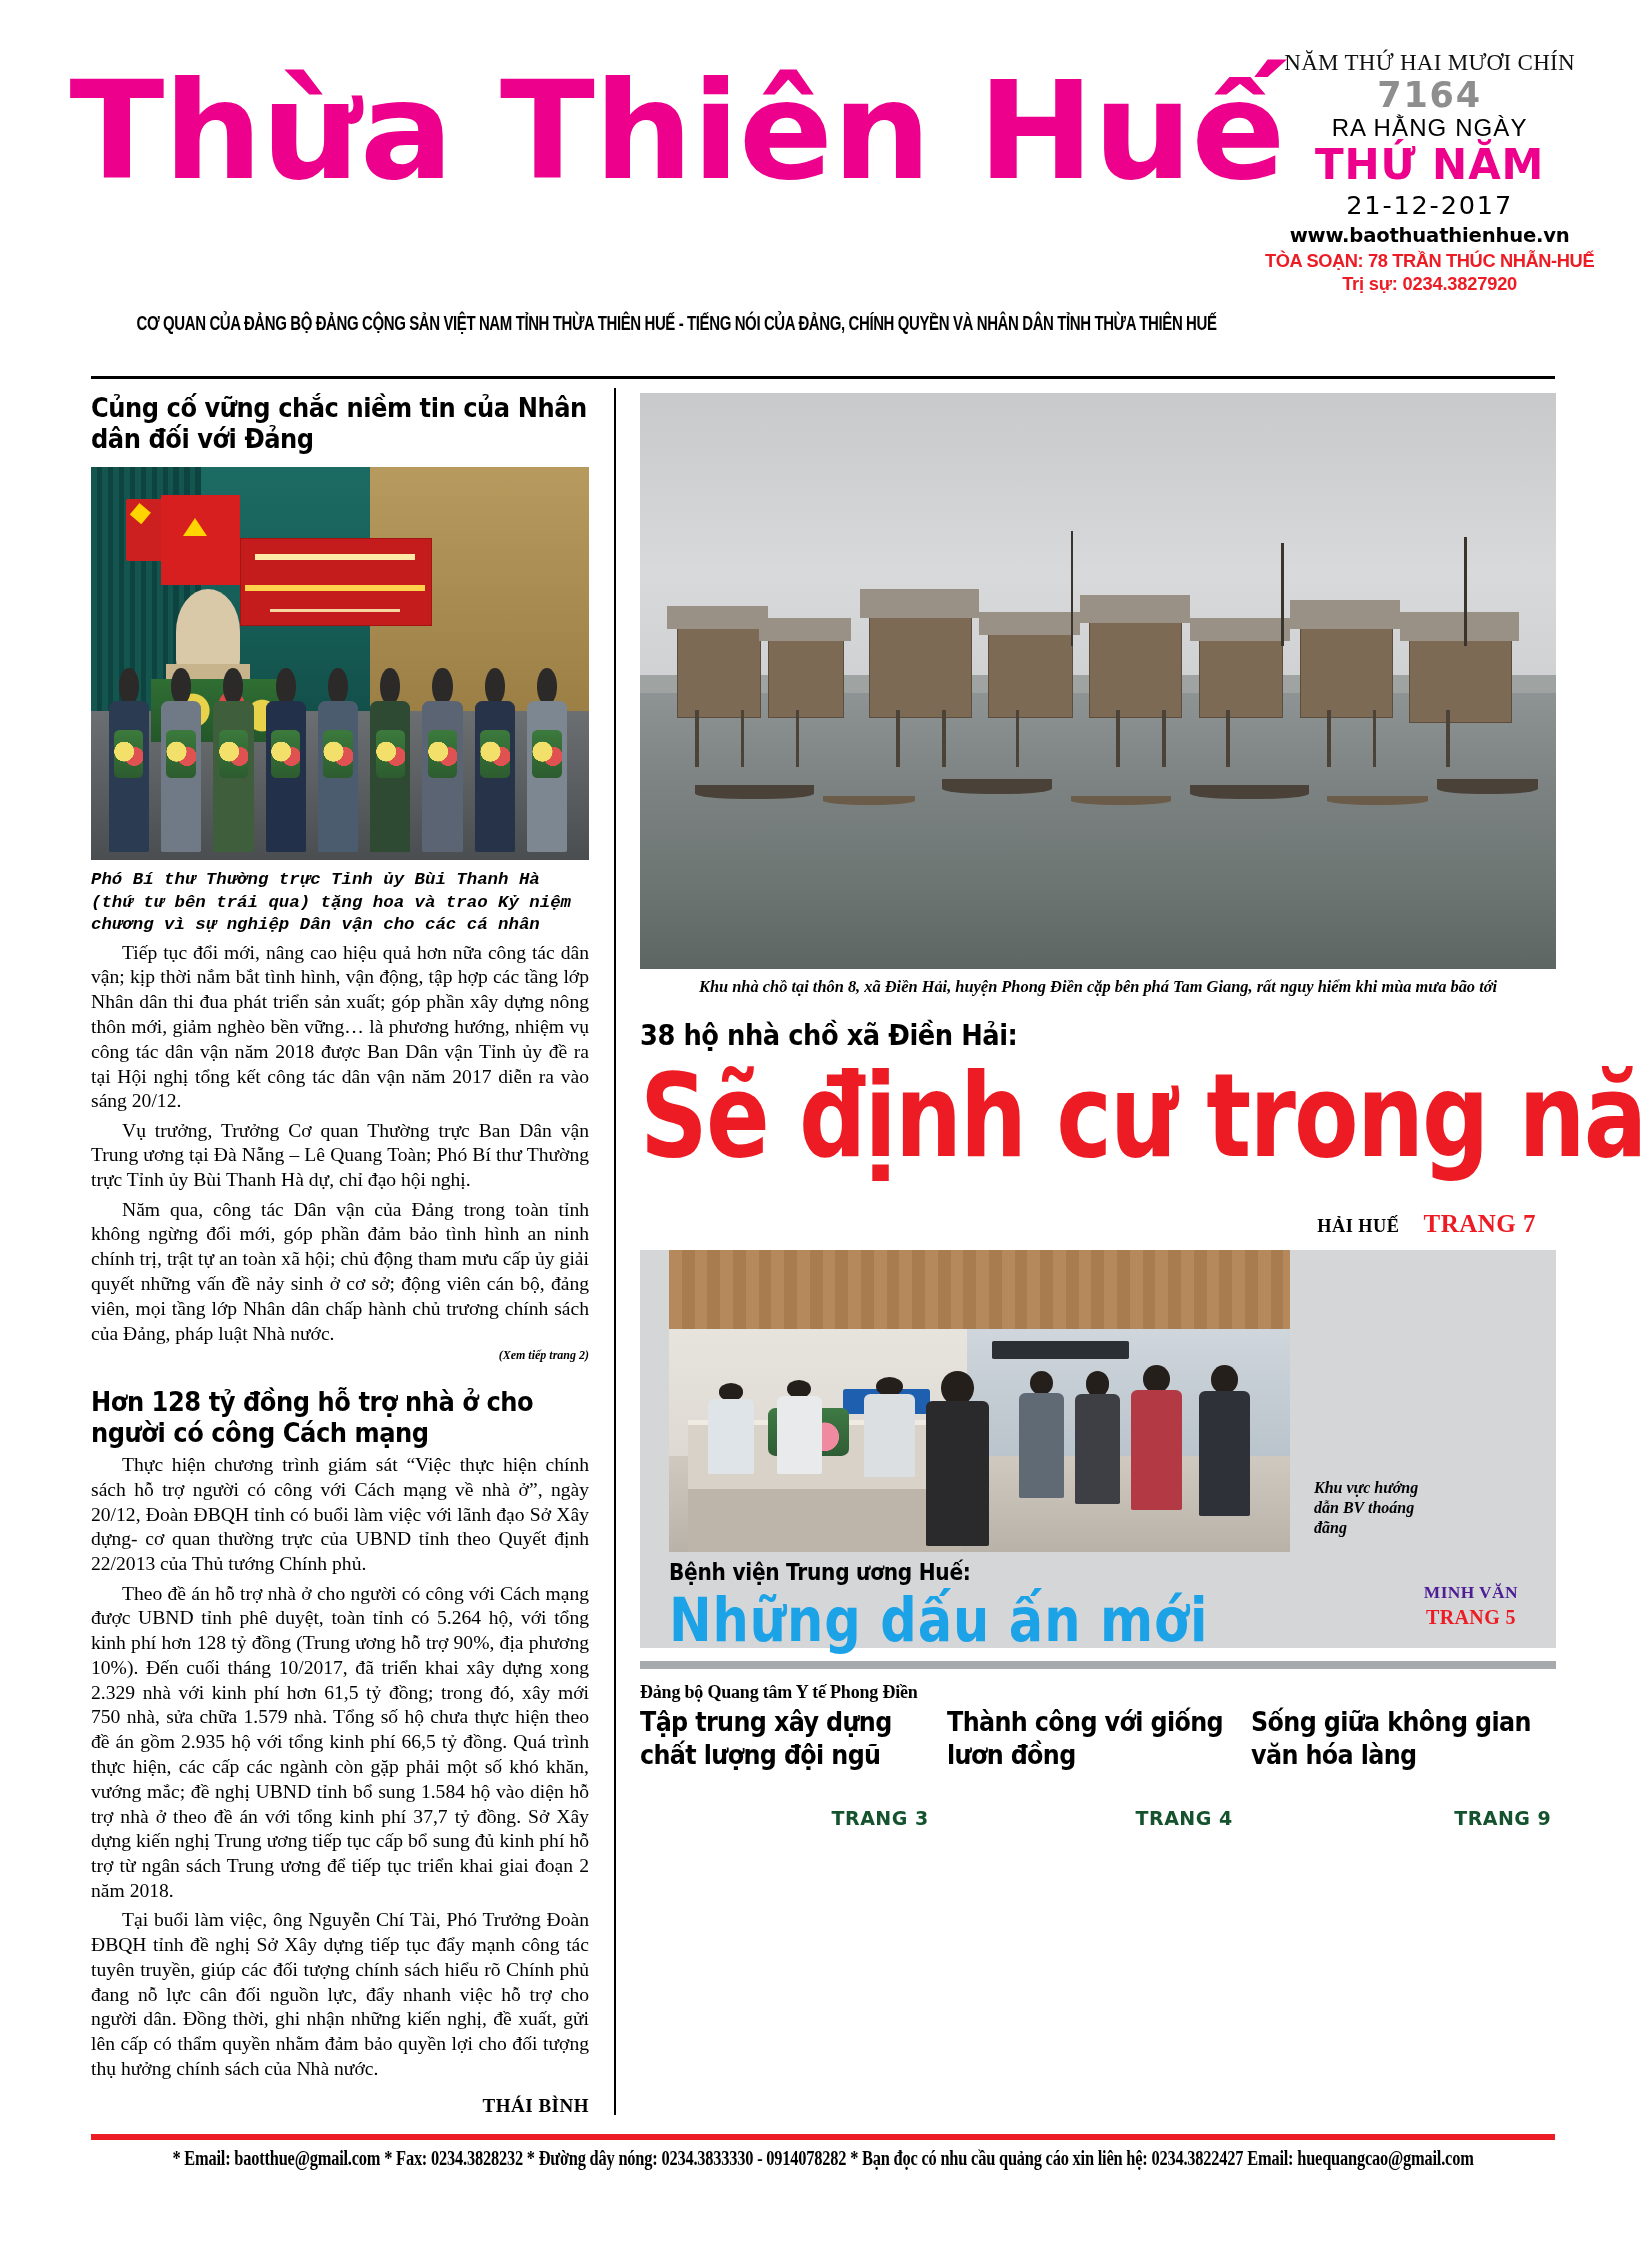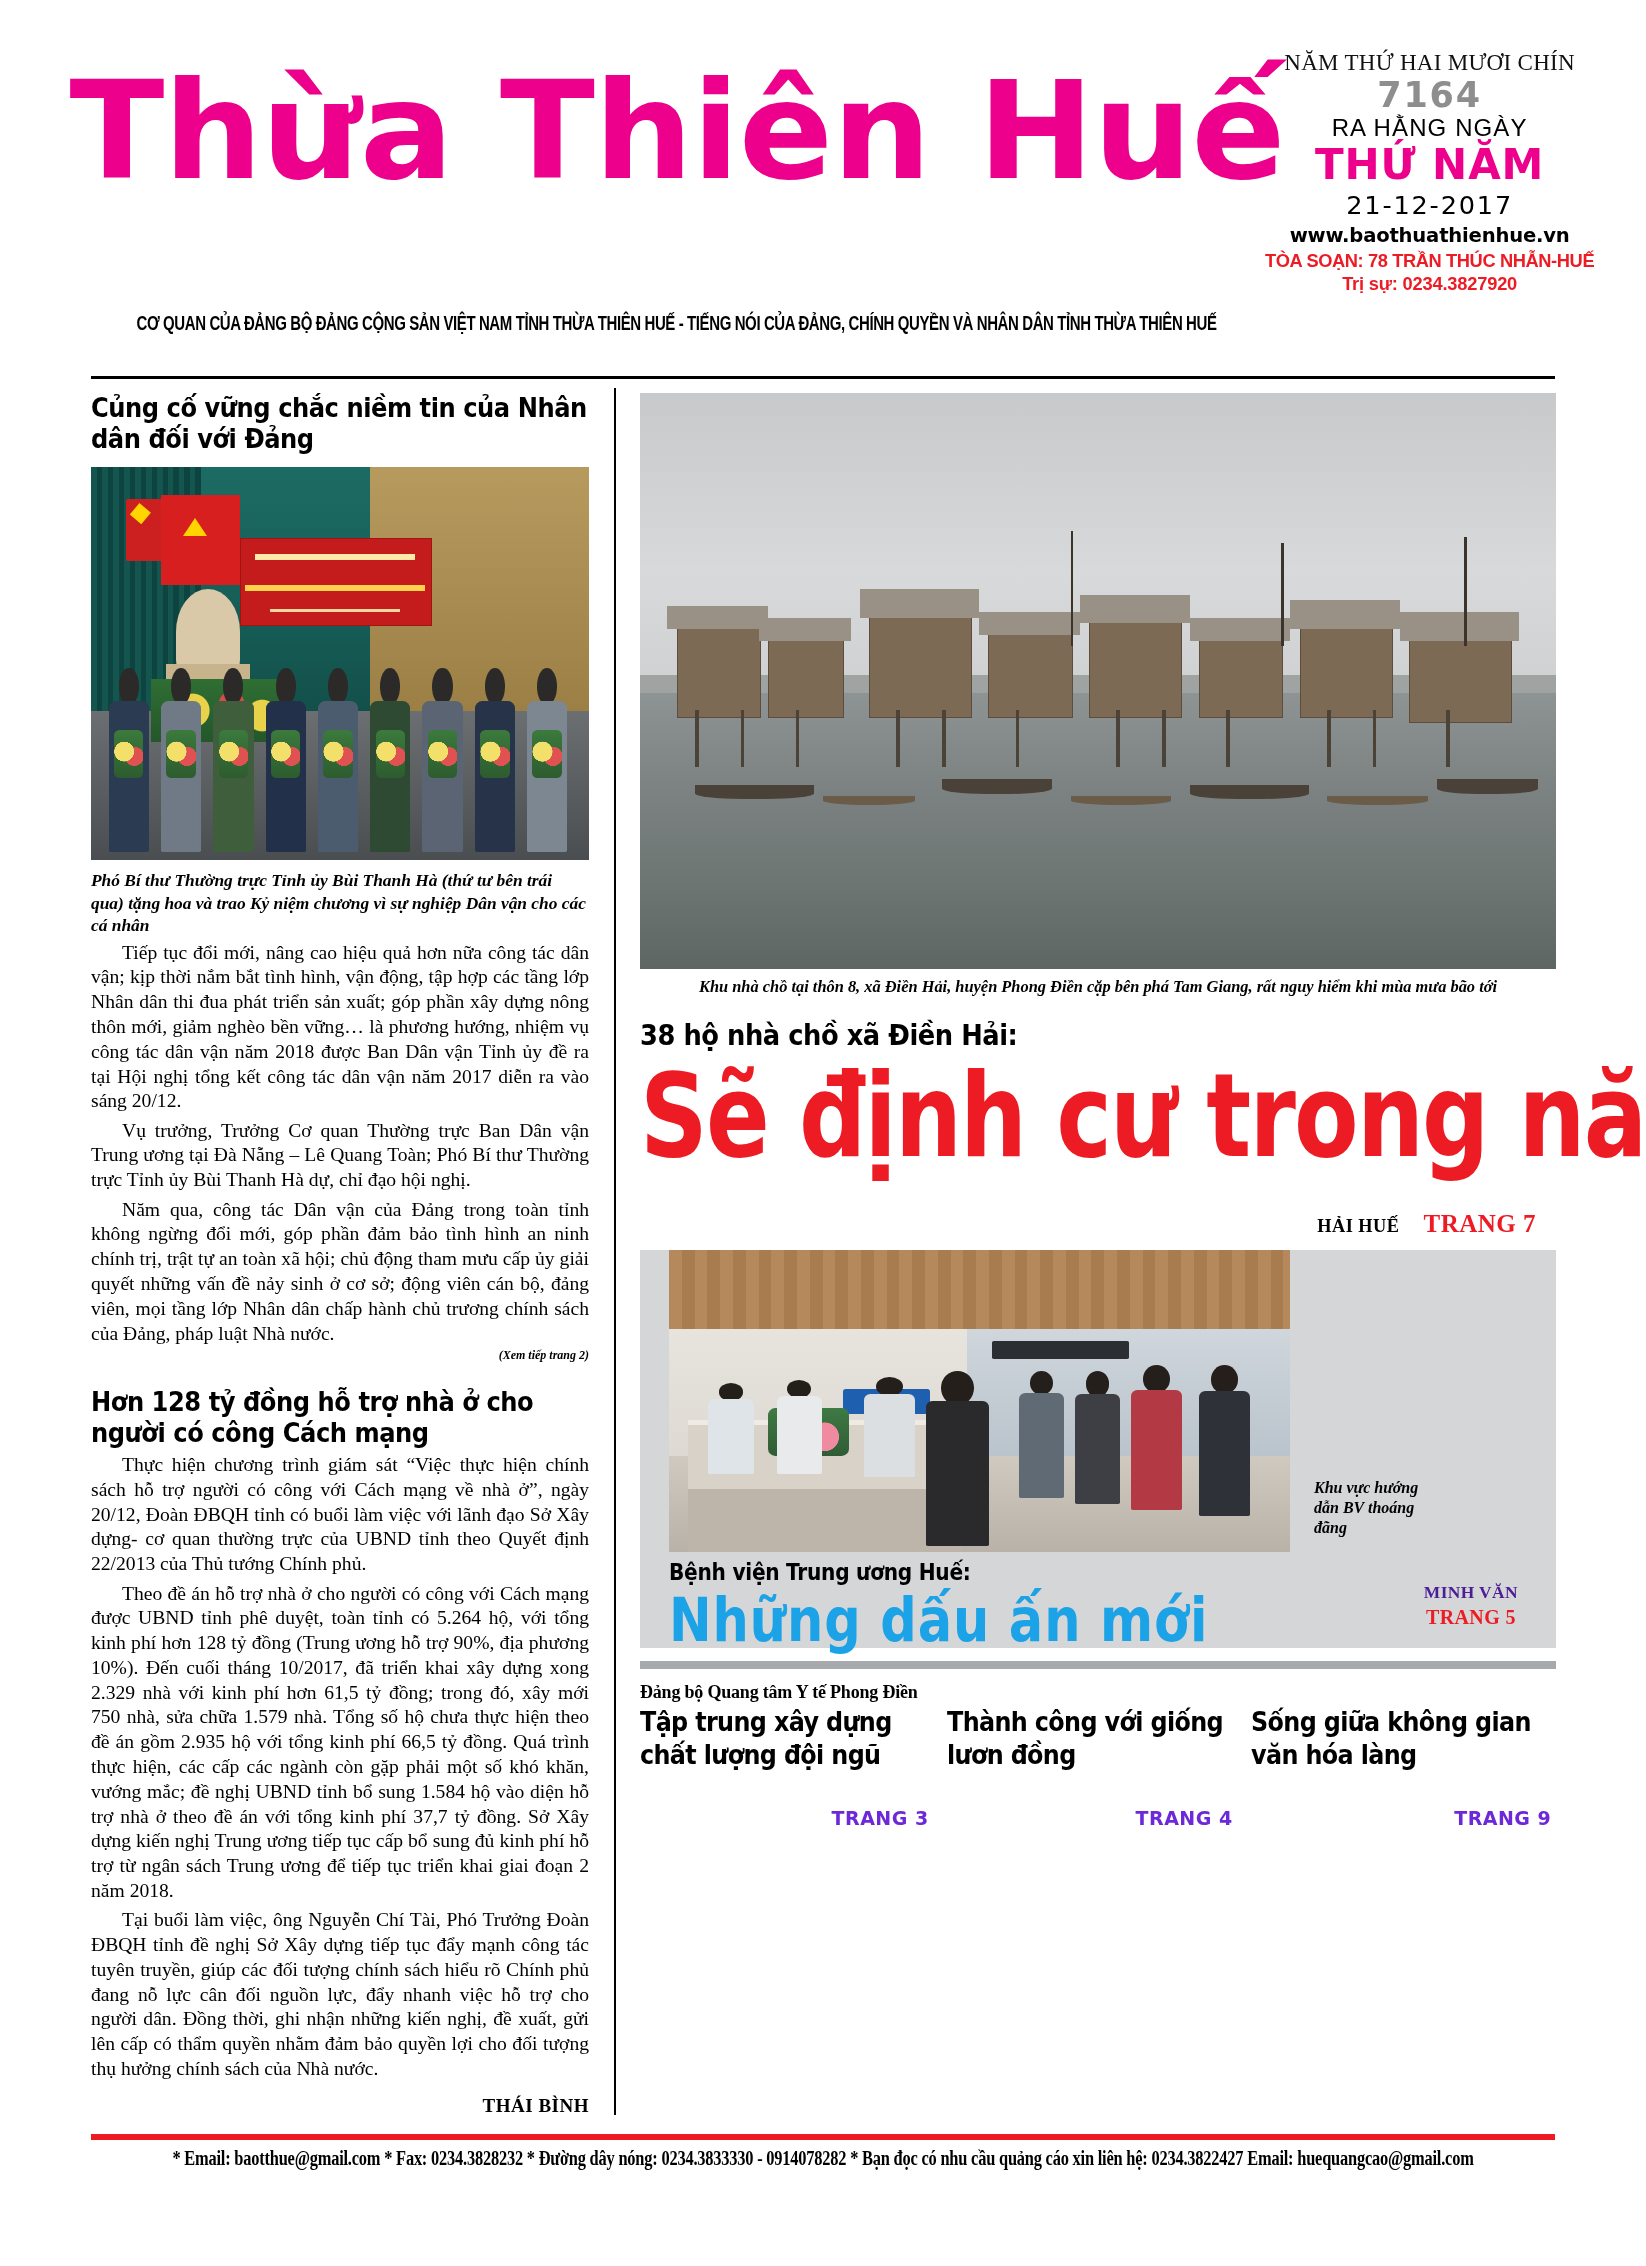--- a/index.html
+++ b/index.html
@@ -173,21 +173,21 @@
     position: relative;
     overflow: hidden;
     background: #cfcfcf;
   }
   .photo-1 {
     margin-top: 12.8px;
     width: 498px;
     height: 393px;
   }
   .caption-it {
-    font-family: Liberation Serif, serif;
+    font-family: Liberation Mono, monospace;
     font-style: italic;
     font-weight: 700;
     font-size: 17.4px;
     line-height: 1.28;
     color: #000;
     margin-top: 9.1px;
   }
   .body-p {
     font-family: "Liberation Serif", serif;
     font-size: 19.6px;
@@ -394,21 +394,21 @@
     letter-spacing: -0.7px;
     transform: scaleX(0.9);
     transform-origin: left top;
     width: 338px;
     min-height: 77px;
   }
   .t-page {
     font-family: "DejaVu Sans", sans-serif;
     font-weight: 700;
     font-size: 19px;
-    color: #6d28d9;
+    color: #14532d;
     text-align: right;
     letter-spacing: 0.5px;
     margin-top: 24px;
     padding-right: 3.7px;
   }
 
   
   .footer-rule {
     position: absolute;
     left: 91px;

